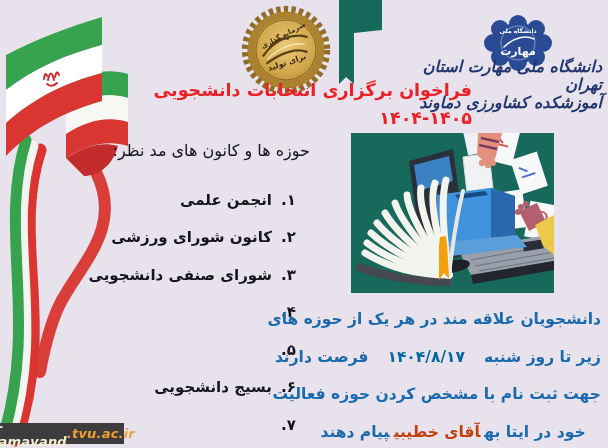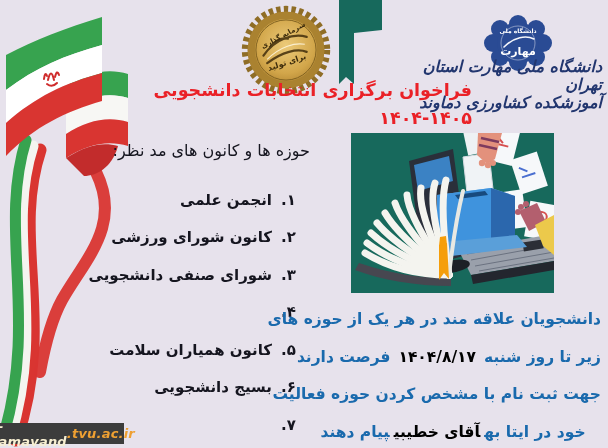--- a/index.html
+++ b/index.html
@@ -24,22 +24,22 @@
     color:#15151f;font-weight:normal;font-size:16px;}
   .list{top:181px;right:311px;direction:rtl;}
   .list-row{height:37.5px;display:flex;align-items:center;gap:9px;
     color:#15151f;font-weight:bold;font-size:15px;white-space:nowrap;}
   .list-row .num{min-width:16px;text-align:left;}
   
   .illu{left:351px;top:133px;width:203px;height:160px;}
   
   .notice{top:301px;right:7px;width:296px;direction:rtl;text-align:center;
     color:#1a6aad;font-weight:bold;font-size:15.5px;line-height:37.5px;white-space:nowrap;}
-  .notice .date{color:#000000;margin:0 8px;}
-  .notice .green{color:#000000;margin:14px 4px;}
+  .notice .date{color:#0369a1;margin:0 19px;}
+  .notice .green{color:#c2410c;margin:14px 4px;}
   
   .site-bar{left:0;top:423px;height:21px;width:124px;background:#3c3c3c;
     display:flex;align-items:center;justify-content:center;direction:ltr;
     font-style:italic;font-weight:bold;font-size:13px;letter-spacing:.2px;}
   .site-bar .p1{color:#f7efd2;}
   .site-bar .p2{color:#efa032;}
 </style>
 </head>
 <body>
 
@@ -139,21 +139,20 @@
   </div>
   <div class="list-row">
     <span class="num">۳.</span>
     <span>شورای صنفی دانشجویی</span>
   </div>
   <div class="list-row">
     <span class="num">۴.</span>
   </div>
   <div class="list-row">
     <span class="num">۵.</span>
-    <span>کانون همیاران سلامت</span>
   </div>
   <div class="list-row">
     <span class="num">۶.</span>
     <span>بسیج دانشجویی</span>
   </div>
   <div class="list-row">
     <span class="num">۷.</span>
   </div>
 </div>
 

